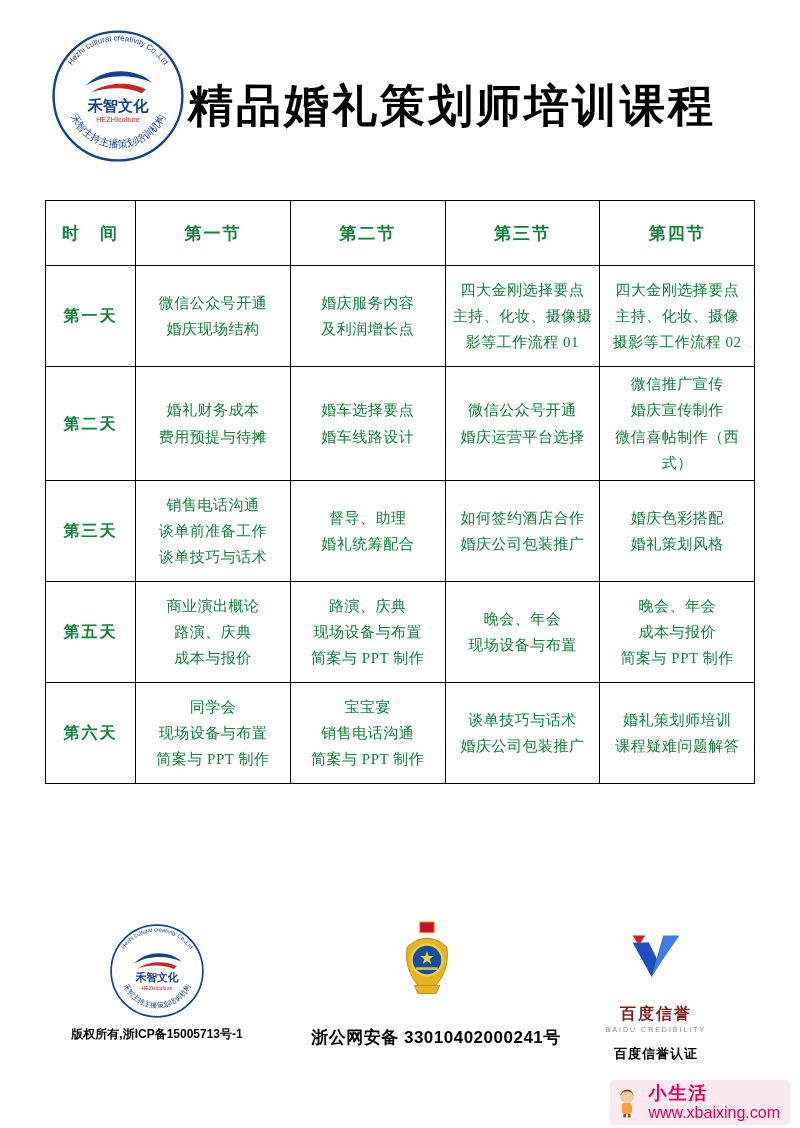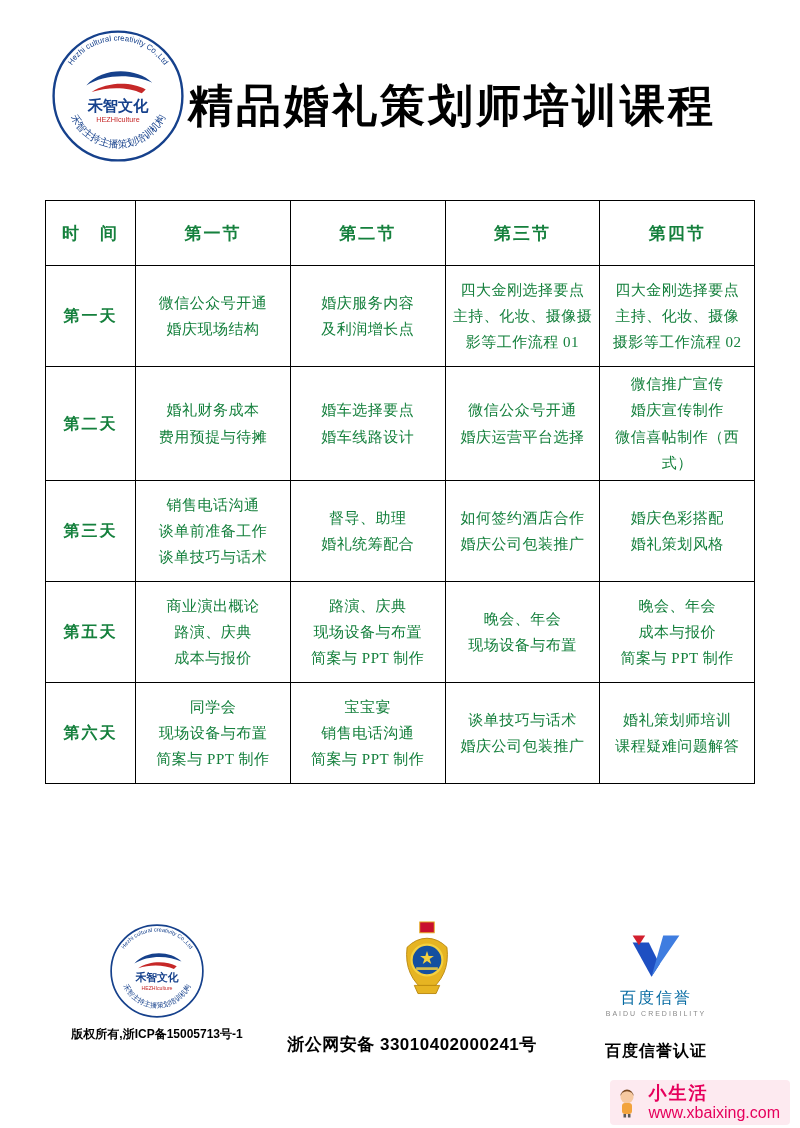--- a/index.html
+++ b/index.html
@@ -24,27 +24,27 @@
   .schedule td { height:92px; font-size:15px; line-height:1.75; white-space:pre-line;
               font-family:"Liberation Serif","DejaVu Serif",serif; letter-spacing:0.5px; }
   .schedule td.day { font-weight:bold; font-size:16px; letter-spacing:2px;
               font-family:"Liberation Serif","DejaVu Serif",serif; }
 
   
   .seal-small { position:absolute; left:110px; top:924px; width:94px; height:94px; }
   .icp-text { position:absolute; left:37px; top:1026px; width:240px; text-align:center;
               font-size:12px; font-weight:bold; color:#000; }
   .police-badge { position:absolute; left:398px; top:920px; width:58px; height:80px; }
-  .police-text { position:absolute; left:282px; top:1026px; width:260px; text-align:center;
-              font-size:17px; font-weight:bold; color:#000; letter-spacing:0.5px;margin-top:7px; }
+  .police-text { position:absolute; left:306px; top:1026px; width:260px; text-align:center;
+              font-size:17px; font-weight:bold; color:#000; letter-spacing:0.5px; }
   .baidu-block { position:absolute; left:585px; top:930px; width:142px; text-align:center; }
   .baidu-logo { width:54px; height:54px; display:inline-block; }
-  .baidu-title { color:#0369a1; font-size:16px; font-weight:normal; margin-top:0; letter-spacing:2px; }
+  .baidu-title { color:#7f1d1d; font-size:16px; font-weight:bold; margin-top:16px; letter-spacing:2px; }
   .baidu-sub { color:#8a8a8a; font-size:7px; letter-spacing:2px; margin-top:1px; }
-  .baidu-cert { color:#000; font-size:16px; font-weight:bold; margin-top:24px; letter-spacing:1px; }
+  .baidu-cert { color:#000; font-size:13px; font-weight:bold; margin-top:12px; letter-spacing:1px; }
 
   
   .watermark { position:absolute; right:10px; top:1080px; display:flex; align-items:center; gap:10px;
                background:#fdeaf0; padding:3px 10px 3px 6px; border-radius:4px; }
   .wm-texts { display:flex; flex-direction:column; line-height:1.15; }
   .wm-name { color:#e6005c; font-size:18px; font-weight:bold; letter-spacing:2px; }
   .wm-url  { color:#e6005c; font-size:16px; }
 </style>
 </head>
 <body>

